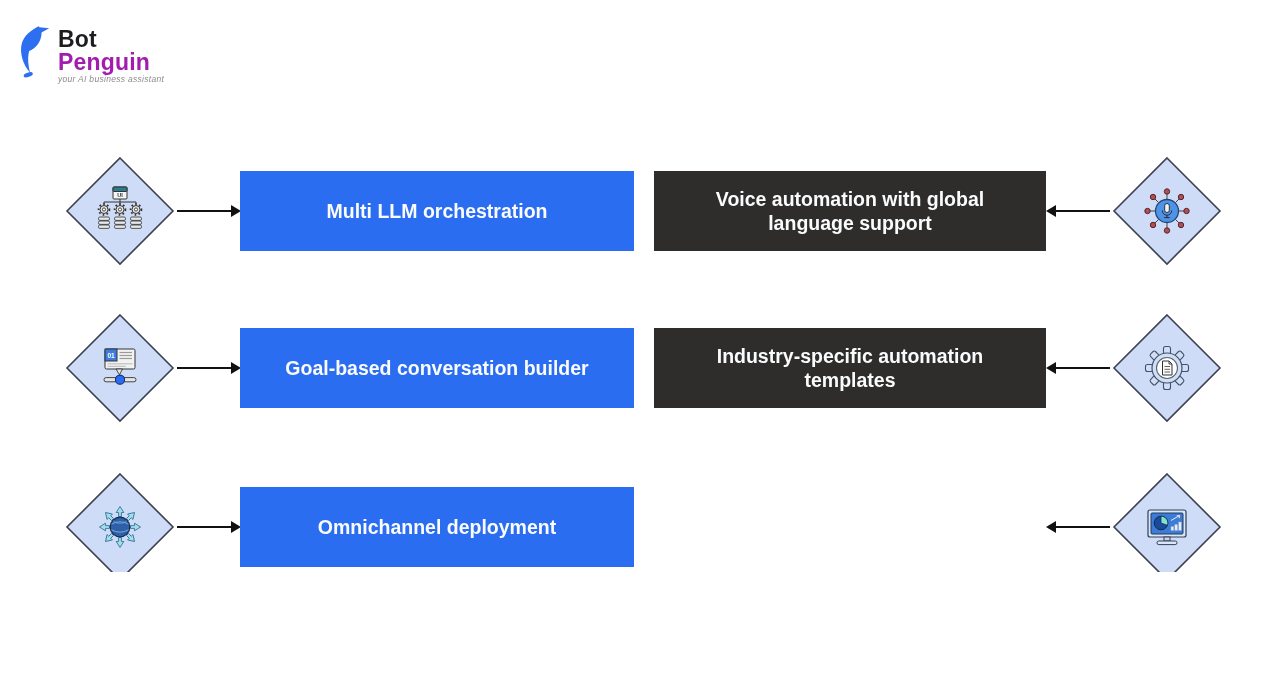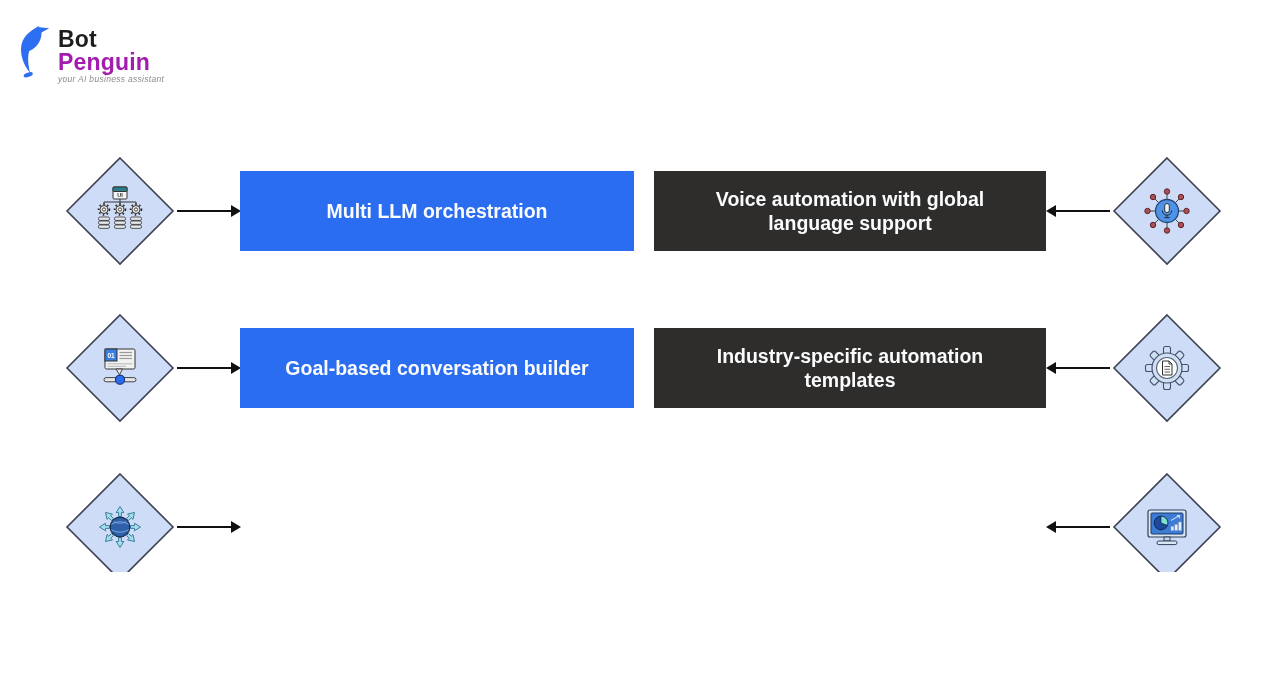--- a/index.html
+++ b/index.html
@@ -260,20 +260,23 @@
         </g>
         <circle cx="28" cy="28" r="9.8" fill="#2f5fa8" stroke="#16294e" stroke-width="1.2"></circle>
         <g fill="none" stroke="#7fb3e0" stroke-width="0.9">
           <path d="M19.4,25.2 Q28,20.4 36.6,25.2"></path>
           <path d="M19.4,30.8 Q28,35.6 36.6,30.8"></path>
           <path d="M21,22 Q28,27 35,22" opacity="0.6"></path>
         </g>
       </svg>
     </div>
     <div class="arrow ar"></div>
+    <div class="box blue">
+      <span>Omnichannel deployment</span>
+    </div>
     <div class="arrow al"></div>
     <div class="diamond dr">
       <svg class="dshape" width="110" height="110">
         <polygon points="55,2 108,55 55,108 2,55" fill="#cfdcf8" stroke="#3d4150" stroke-width="1.6"></polygon>
       </svg>
       <svg class="dicon" width="56" height="56" viewBox="0 0 56 56">
         <rect x="9" y="11" width="38" height="27" rx="2" fill="#dbe7f7" stroke="#333f56" stroke-width="1.2"></rect>
         <rect x="12" y="14" width="32" height="21" rx="1" fill="#3c7cd4" stroke="#1f3a63" stroke-width="1"></rect>
         <circle cx="22" cy="24" r="6.8" fill="#1c4a9a" stroke="#10244d" stroke-width="0.9"></circle>
         <path d="M22,24 L22,17.2 A6.8,6.8 0 0 1 28.4,26.3 Z" fill="#7fe3cf" stroke="#10244d" stroke-width="0.7"></path>

